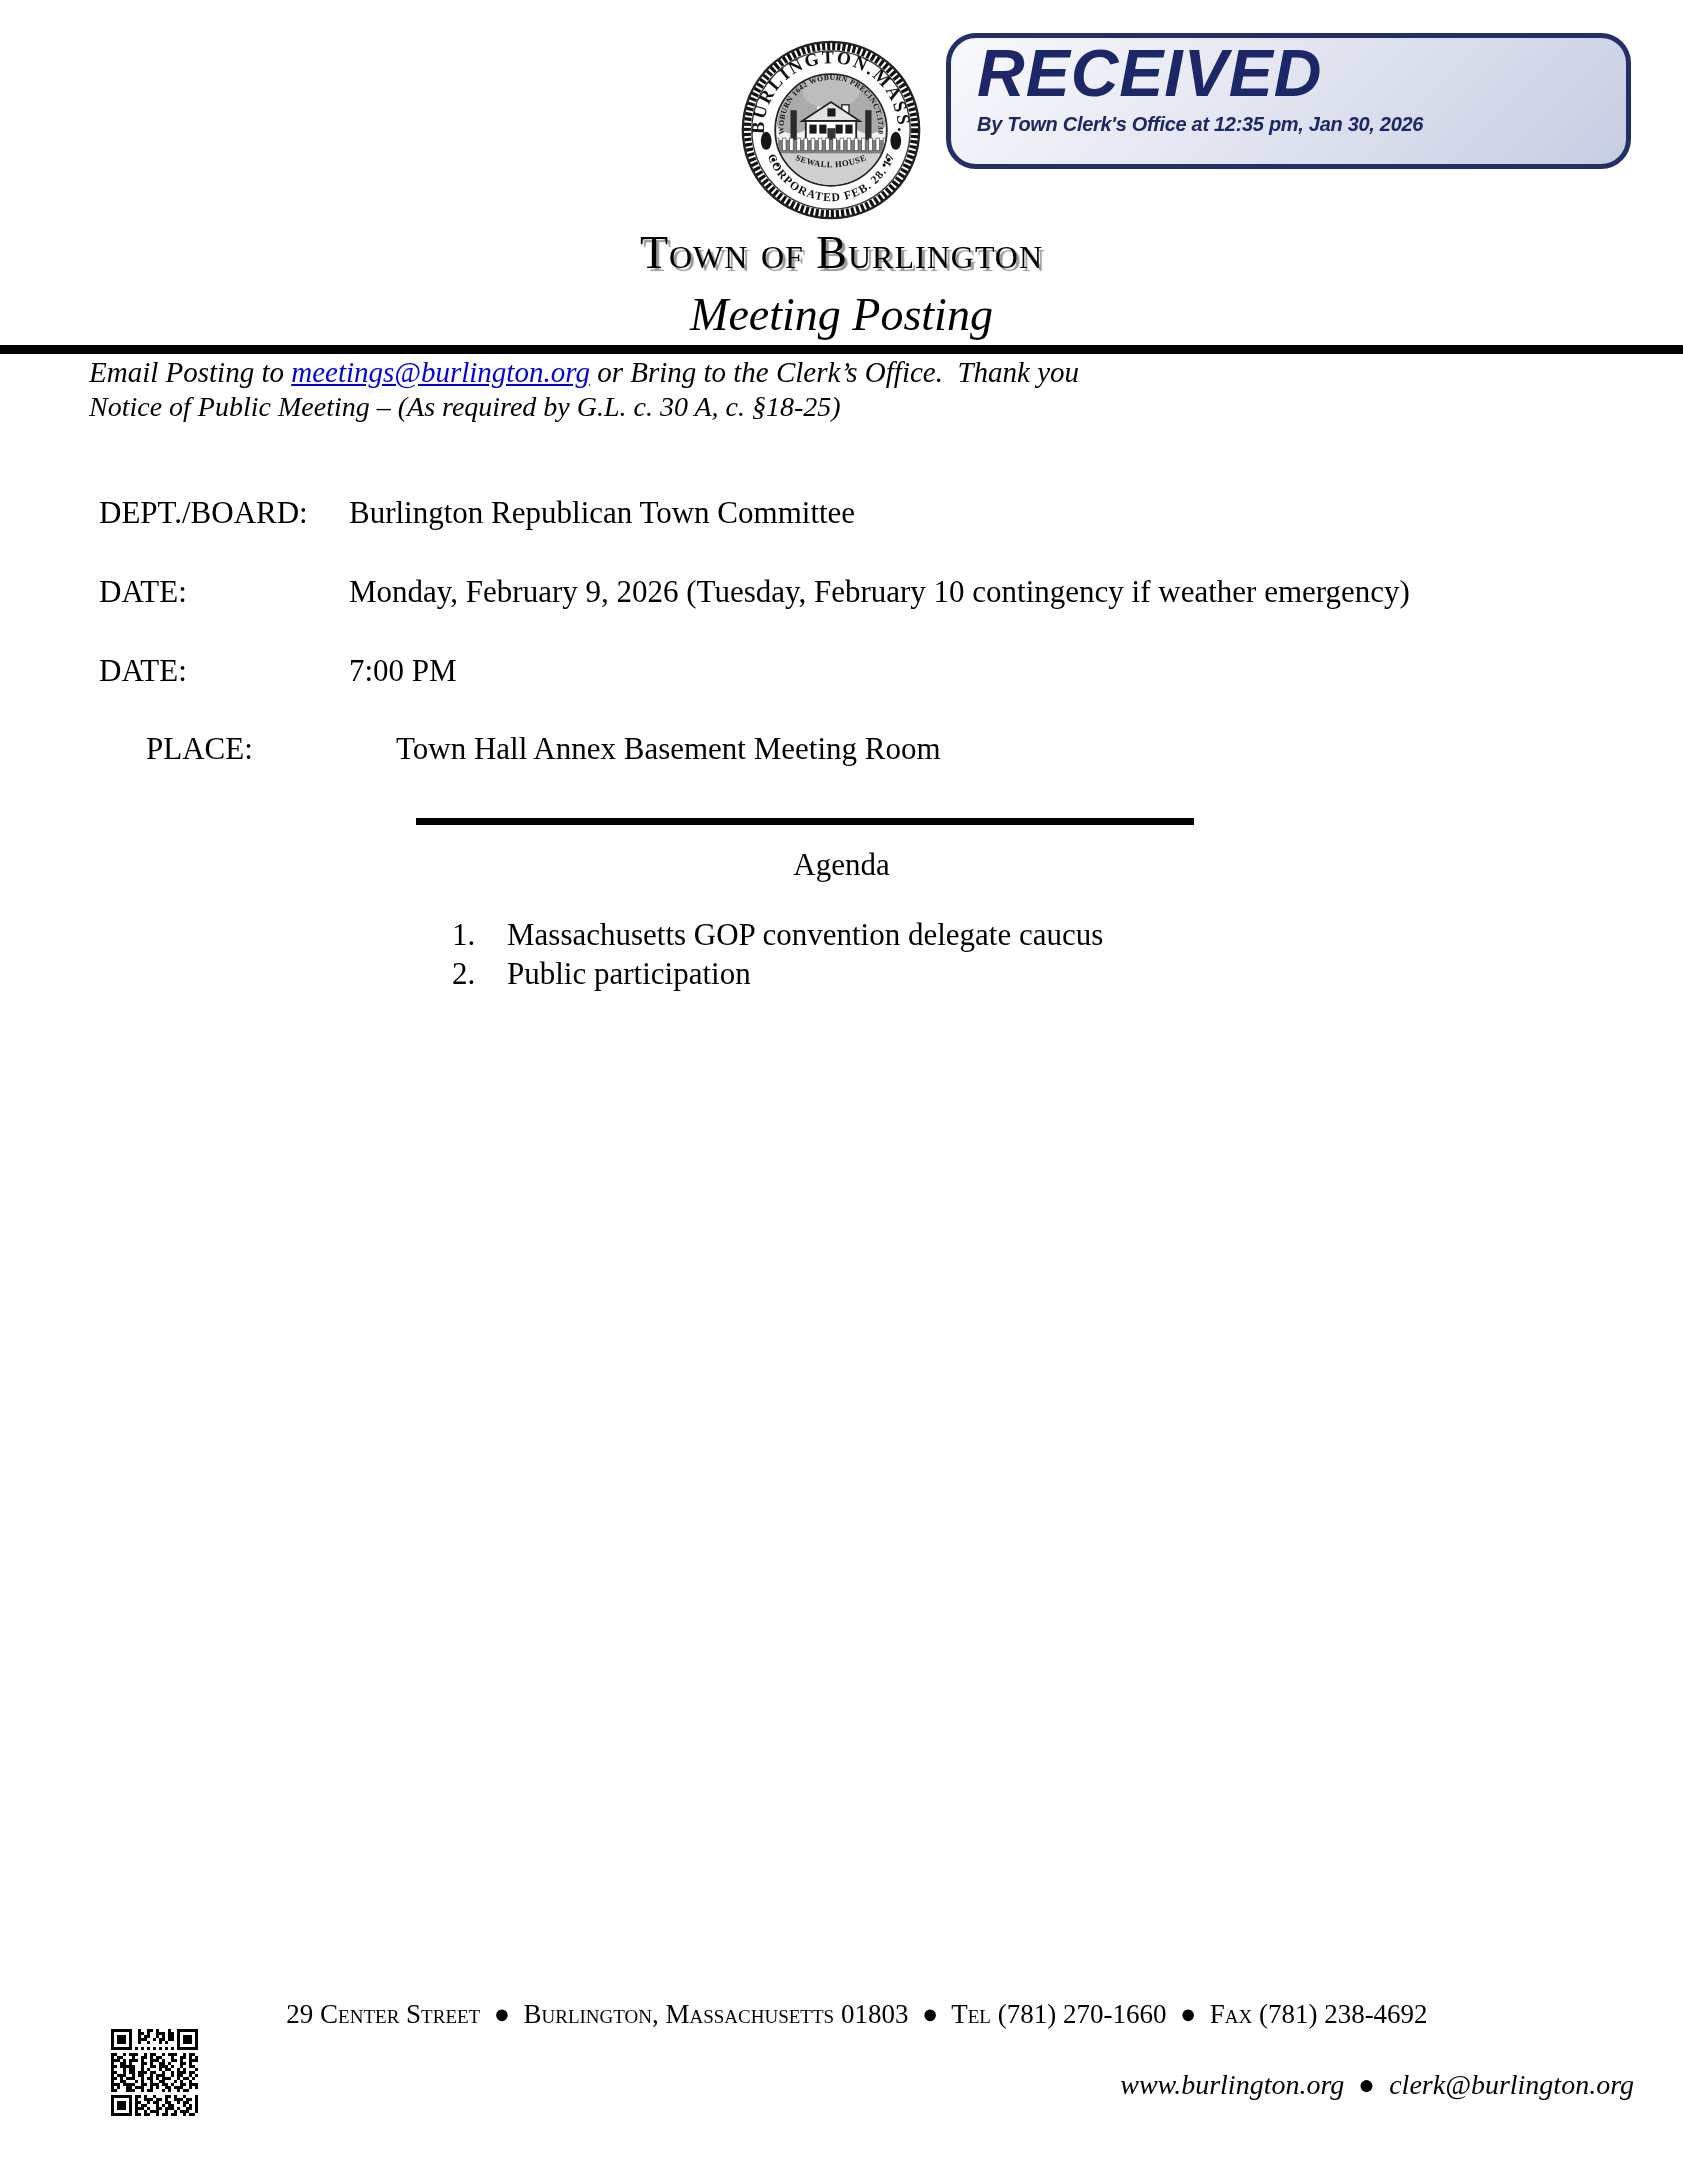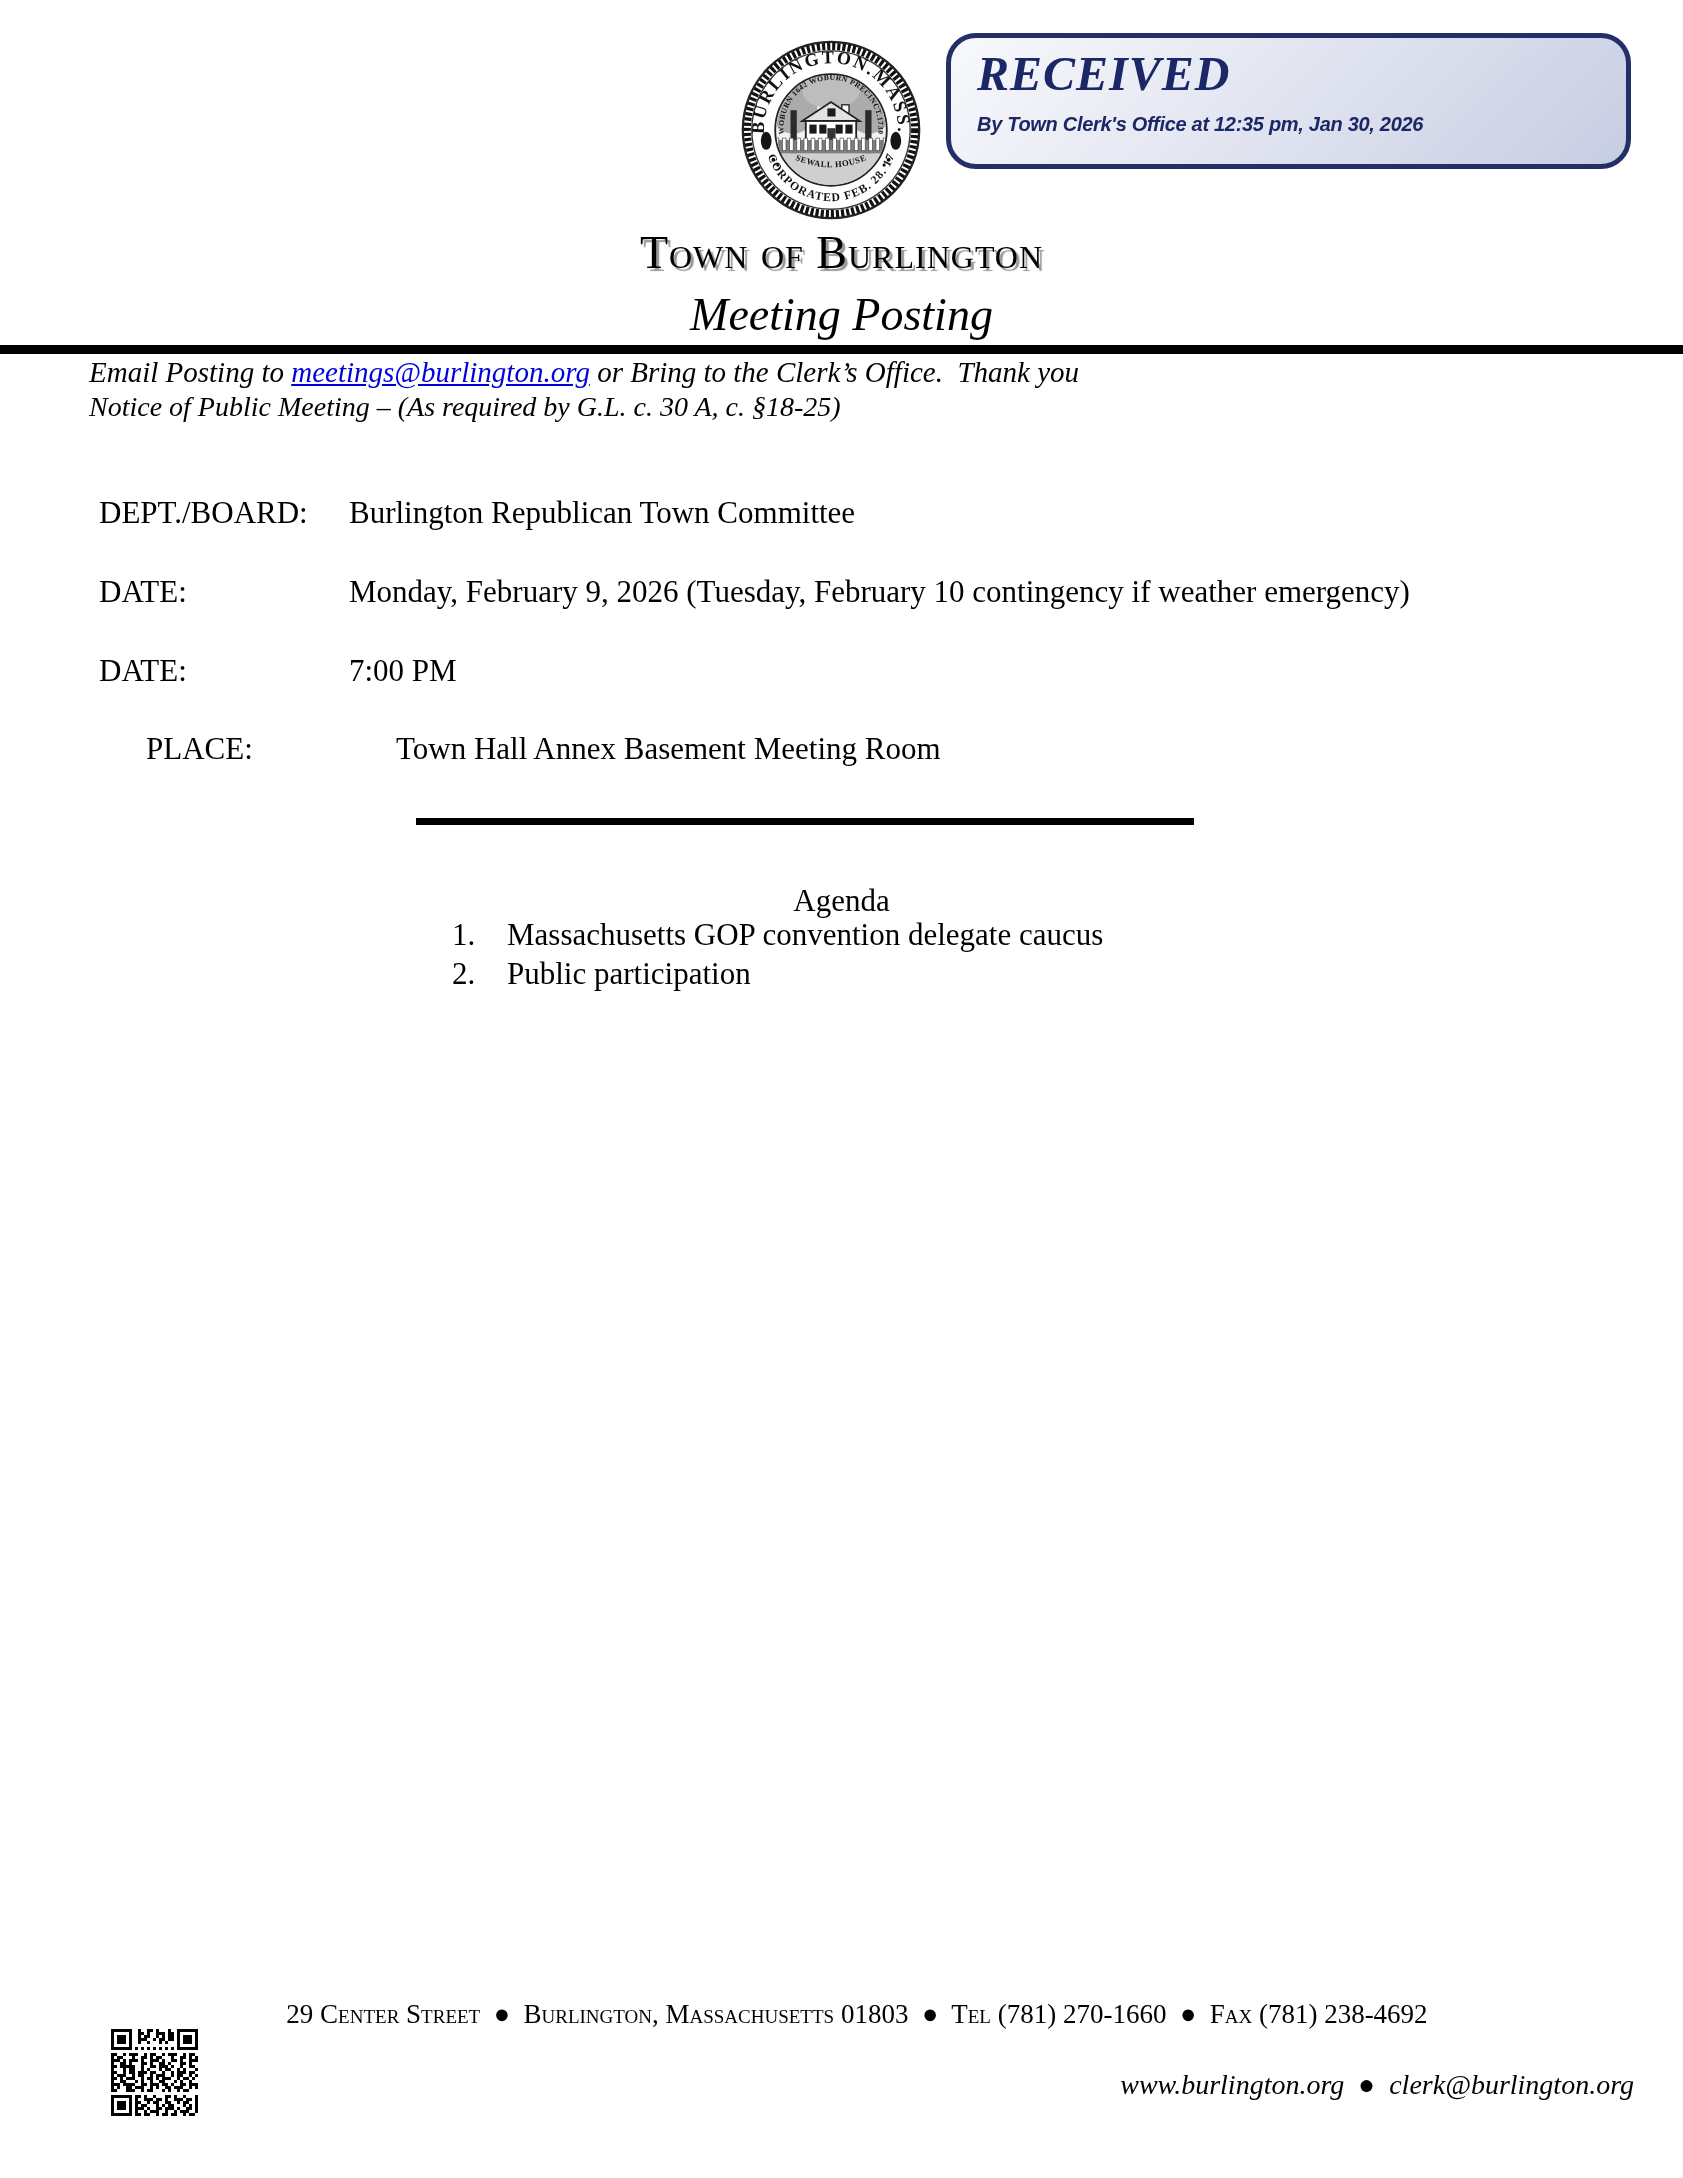--- a/index.html
+++ b/index.html
@@ -18,21 +18,21 @@
 
   
   .stamp {
     position:absolute; left:946px; top:33px; width:685px; height:136px;
     box-sizing:border-box; border:5px solid #232f66; border-radius:30px;
     background:linear-gradient(135deg,#f8f9fc 0%, #e3e6f1 45%, #c7cde2 100%);
     padding:5px 10px 0 26px;
     font-family:"Liberation Sans", sans-serif; font-style:italic; font-weight:bold;
     color:#1b2766;
   }
-  .stamp-title { font-size:48px; line-height:61px; letter-spacing:1px;font-family:Liberation Serif, serif; }
+  .stamp-title { font-size:66px; line-height:61px; letter-spacing:1px; }
   .stamp-sub   { font-size:20px; line-height:40px; white-space:nowrap; letter-spacing:-0.3px; }
 
   
   .doc-title {
     position:absolute; left:0; top:220px; width:1683px; text-align:center;
     font-variant:small-caps; font-size:46px; line-height:65px; letter-spacing:1px;
     text-shadow:3px 3px 1px #999;
   }
   .doc-subtitle {
     position:absolute; left:0; top:289px; width:1683px; text-align:center;
@@ -50,21 +50,21 @@
   
   .detail-row { position:absolute; left:99px; font-size:31px; white-space:nowrap; }
   .detail-label { display:inline-block; width:250px; }
   .row-dept  { top:495px; }
   .row-date  { top:574px; }
   .row-time  { top:653px; }
   .row-place { top:731px;margin-left:47px; }
 
   
   .agenda-divider { position:absolute; left:416px; top:818px; width:778px; height:7px; background:#000; }
-  .agenda-title { position:absolute; left:0; top:847px; width:1683px; text-align:center; font-size:31px;margin-top:36px; }
+  .agenda-title { position:absolute; left:0; top:847px; width:1683px; text-align:center; font-size:31px; }
   .agenda-item { position:absolute; left:452px; font-size:31px; white-space:nowrap; }
   .item-1 { top:917px; }
   .item-2 { top:956px; }
   .agenda-num { display:inline-block; width:55px; }
 
   
   .qr { position:absolute; left:111px; top:2029px; width:87px; height:87px; }
   .footer-line1 {
     position:absolute; left:0; top:1999px; width:1634px; text-align:center;
     font-variant:small-caps; font-size:27px; white-space:pre-wrap;margin-left:40px;

